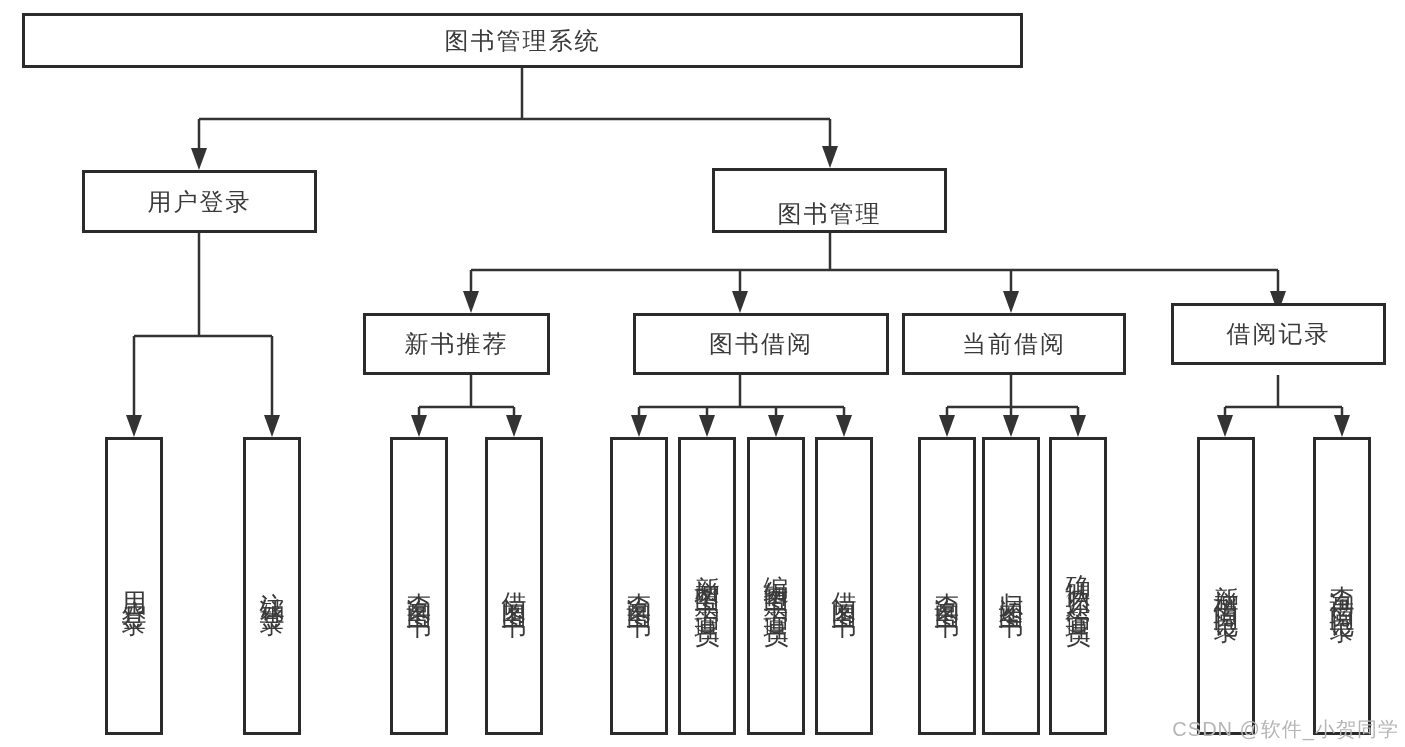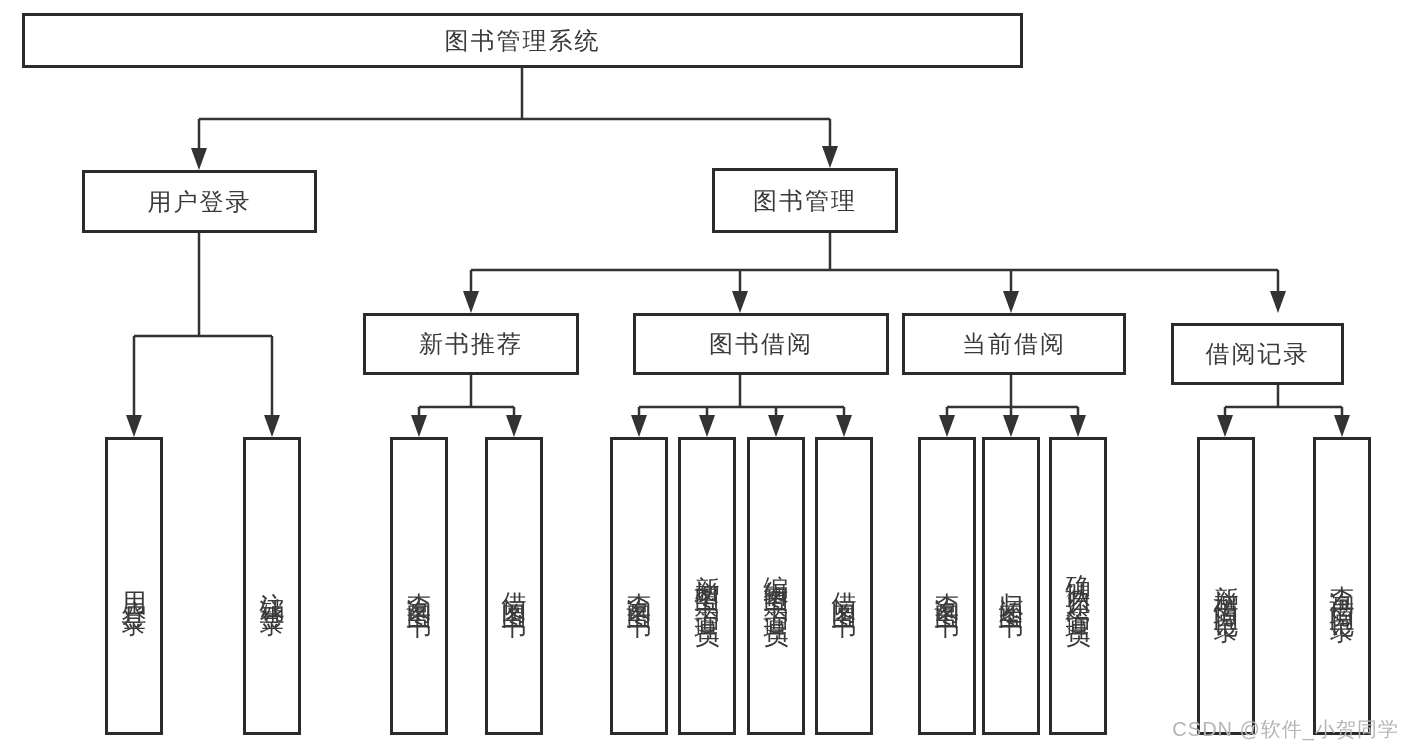--- a/index.html
+++ b/index.html
@@ -130,34 +130,34 @@
     <polygon points="1334,415 1350,415 1342,437"></polygon>
   </svg>
 
   <div class="node" style="left:22px; top:13px; width:1001px; height:55px;">
     <span>图书管理系统</span>
   </div>
 
   <div class="node" style="left:82px; top:170px; width:235px; height:63px;">
     <span>用户登录</span>
   </div>
-  <div class="node" style="left:712px; top:168px; width:186px; height:65px;">
+  <div class="node" style="left:712px; top:168px; width:235px; height:65px;align-items:flex-end;">
     <span>图书管理</span>
   </div>
 
-  <div class="node" style="left:363px; top:313px; width:216px; height:62px;">
+  <div class="node" style="left:363px; top:313px; width:187px; height:62px;">
     <span>新书推荐</span>
   </div>
   <div class="node" style="left:633px; top:313px; width:256px; height:62px;">
     <span>图书借阅</span>
   </div>
   <div class="node" style="left:902px; top:313px; width:224px; height:62px;align-items:center;">
     <span>当前借阅</span>
   </div>
-  <div class="node" style="left:1171px; top:323px; width:173px; height:62px;">
+  <div class="node" style="left:1171px; top:303px; width:215px; height:62px;">
     <span>借阅记录</span>
   </div>
 
   <div class="leaf" style="left:105px;">
     <span class="vtext">用户登录</span>
   </div>
   <div class="leaf" style="left:243px;">
     <span class="vtext">注销登录</span>
   </div>
   <div class="leaf" style="left:390px;">

